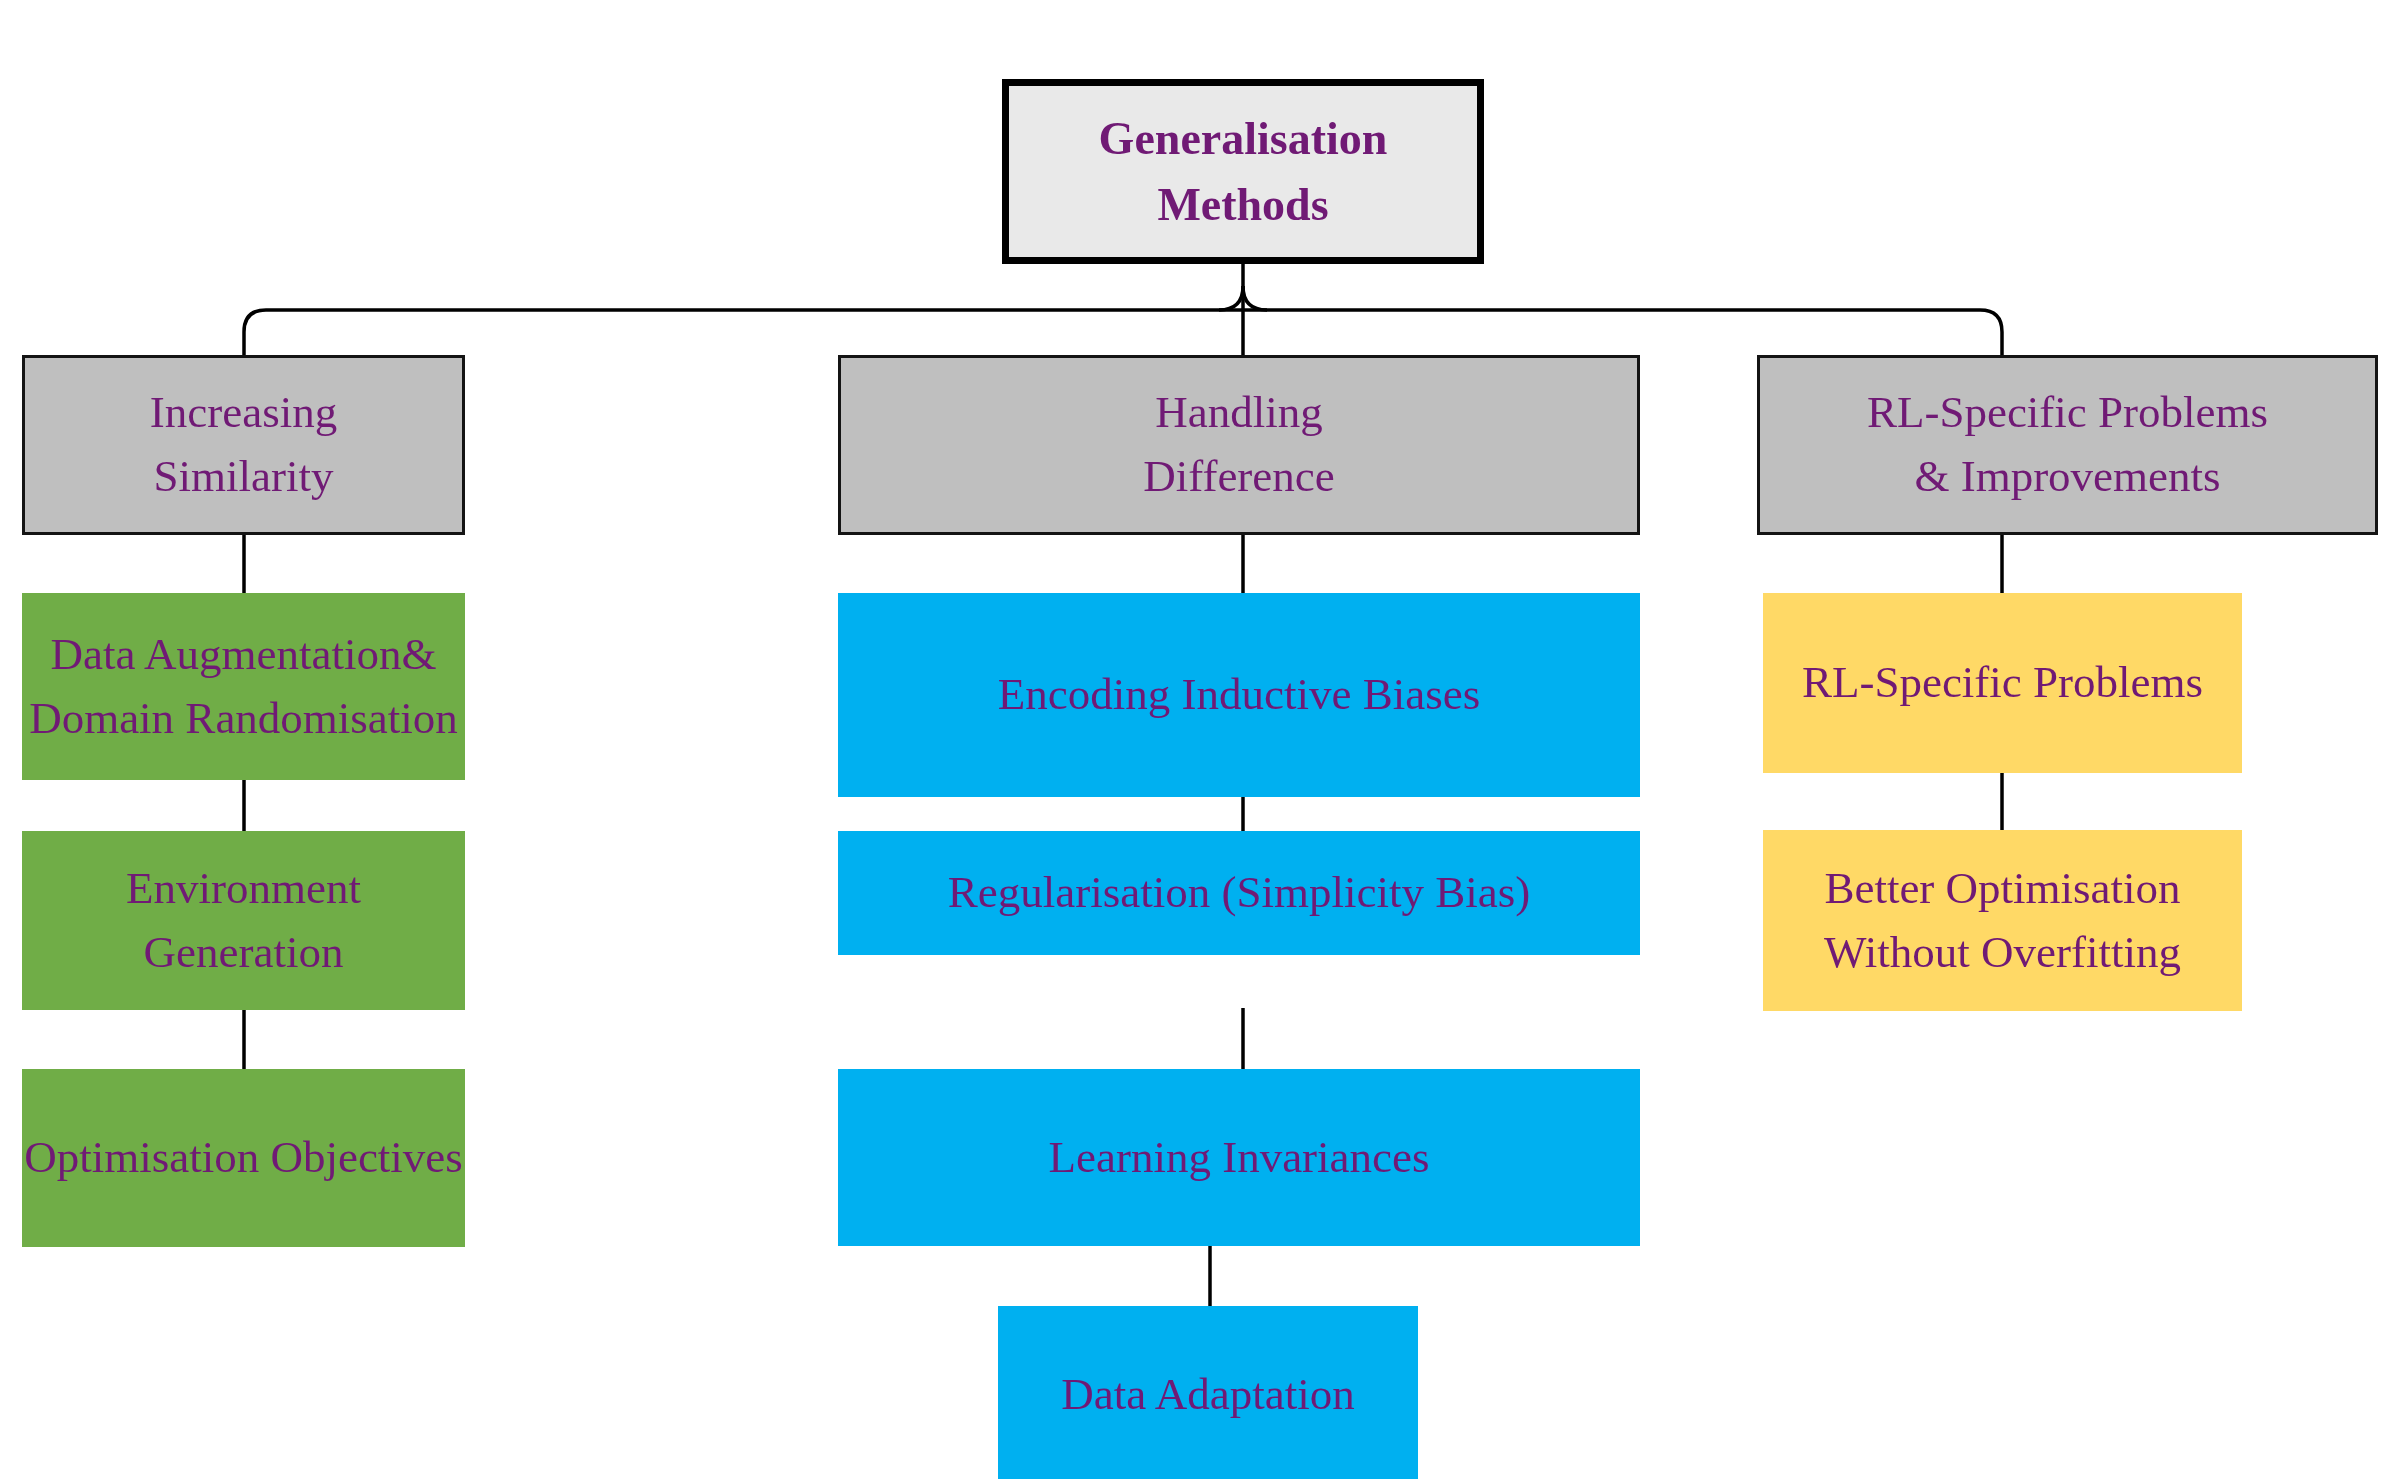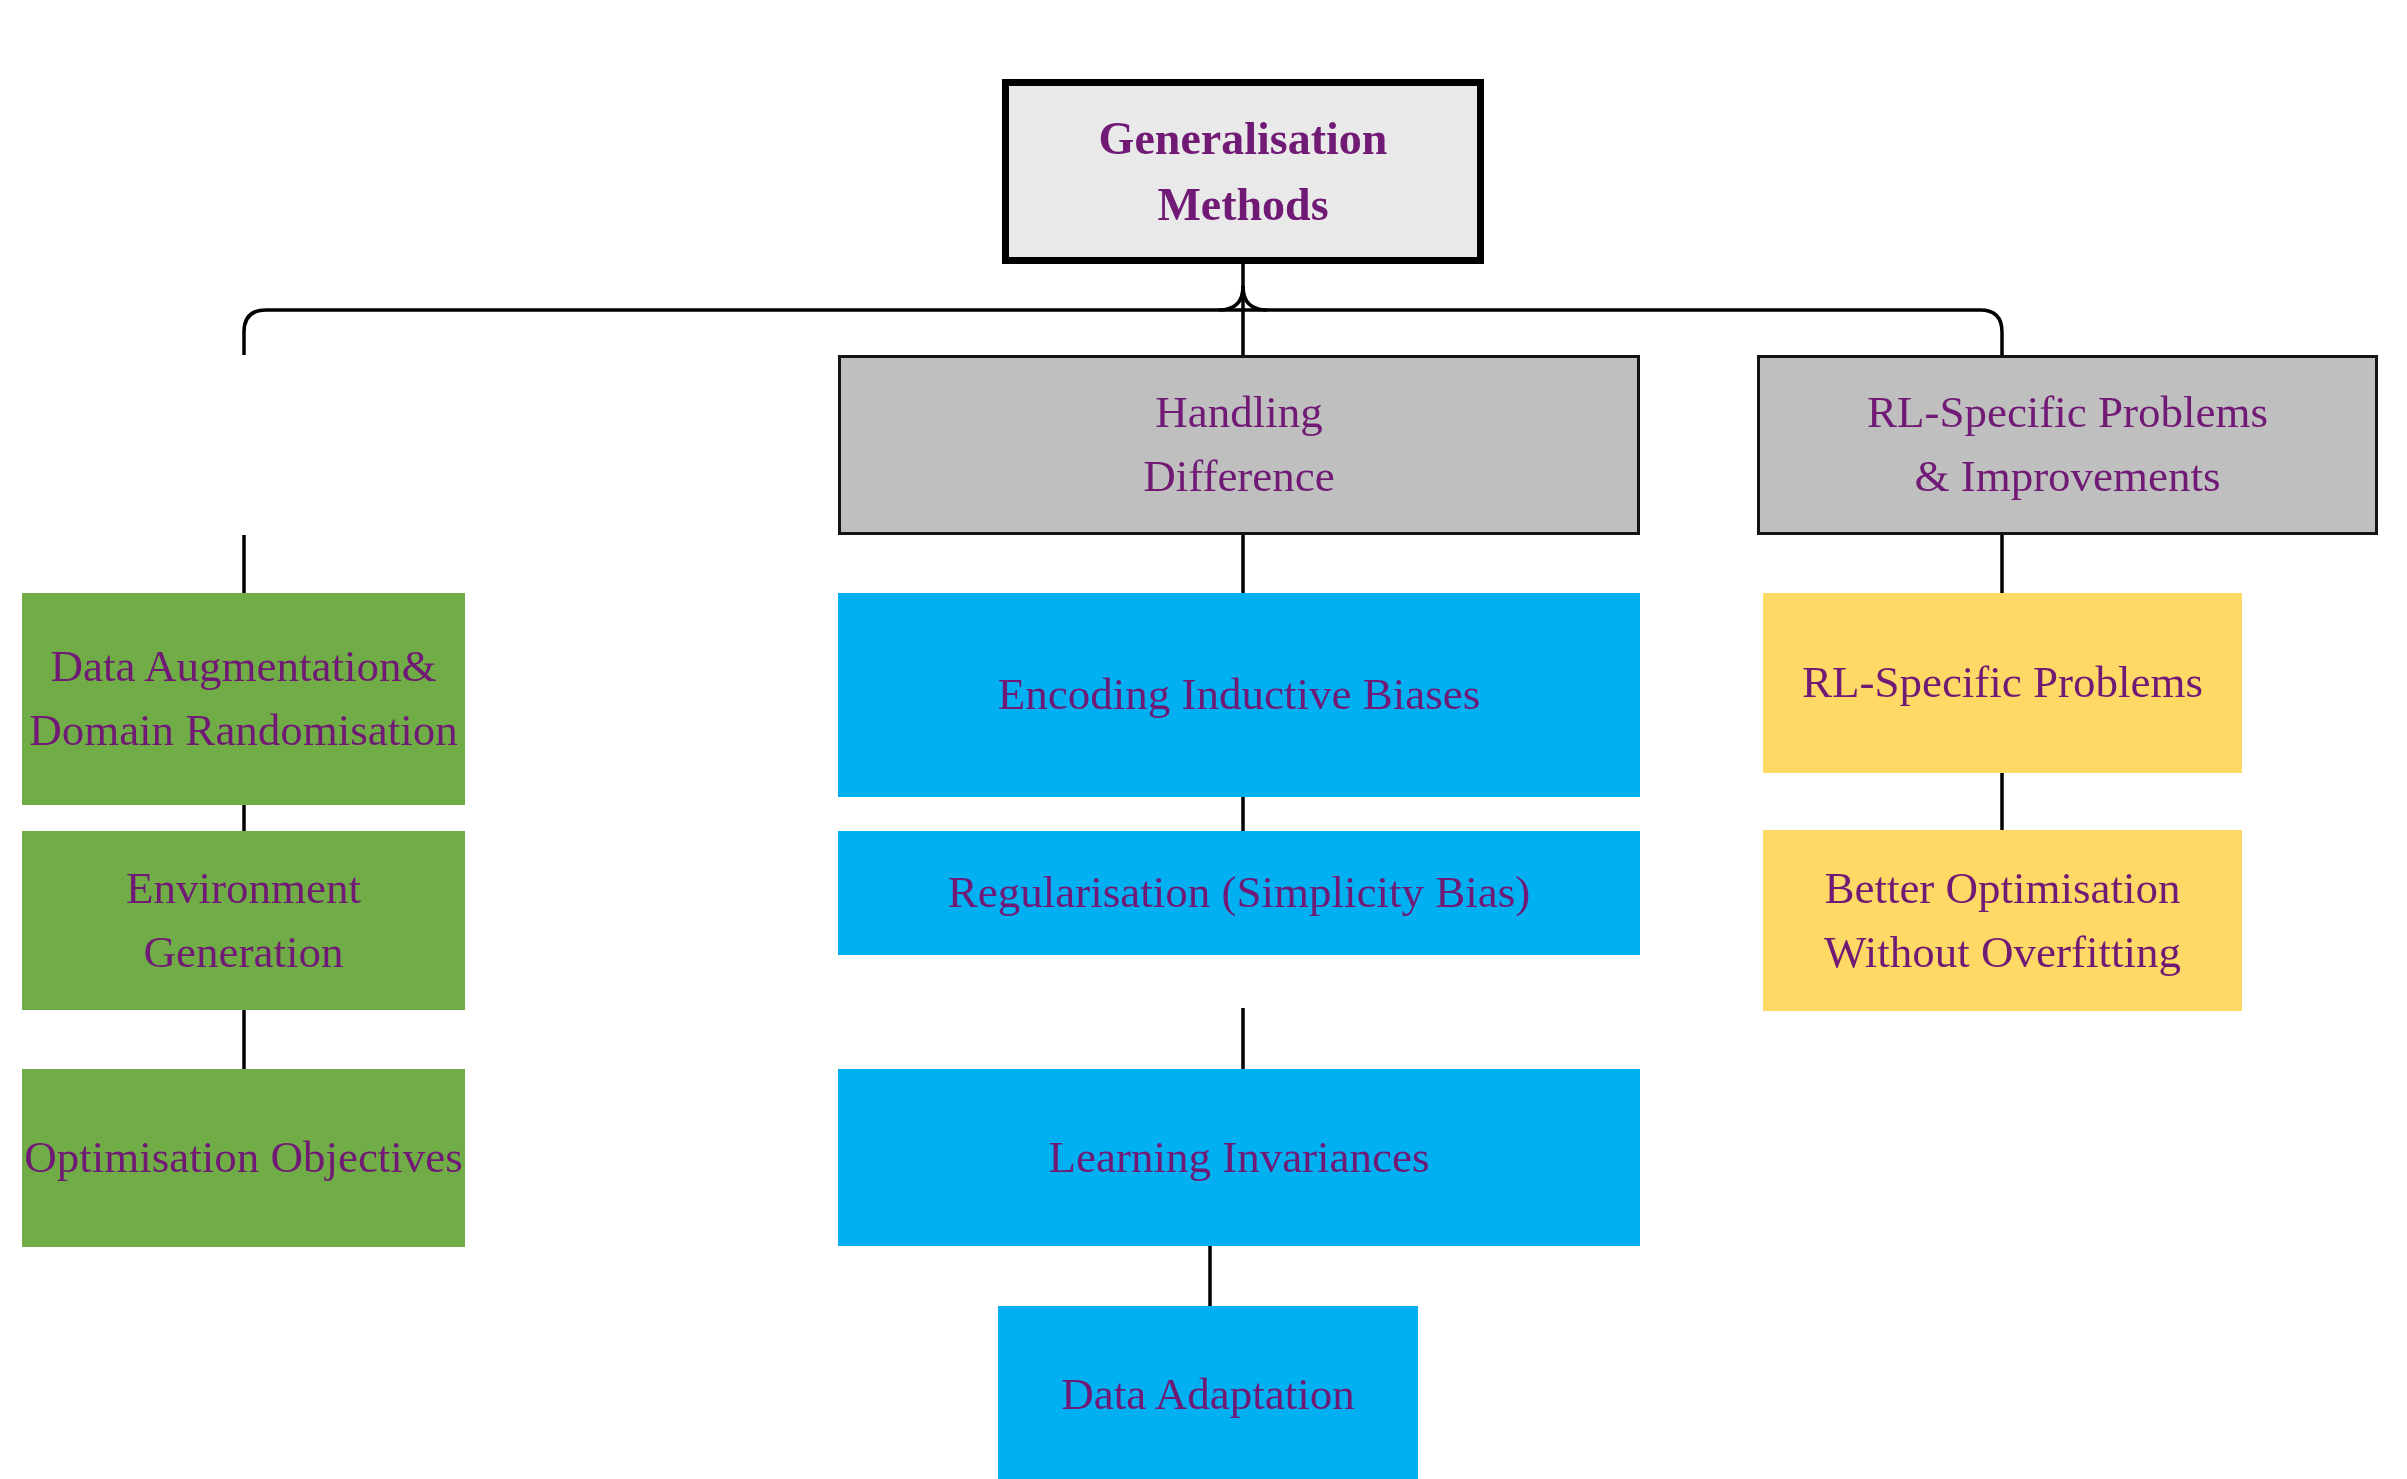--- a/index.html
+++ b/index.html
@@ -41,21 +41,21 @@
     top: 311px; height: 180px;
   }
   .header-left   { left: 22px;   width: 443px; }
   .header-mid    { left: 838px;  width: 802px; }
   .header-right  { left: 1757px; width: 621px; }
 
   .leaf-green  { background: #70ad47; left: 22px;  width: 443px; }
   .leaf-blue   { background: #00b0f0; left: 838px; width: 802px; }
   .leaf-yellow { background: #ffd966; left: 1763px; width: 479px; }
 
-  .g1 { top: 549px;  height: 212px; }
+  .g1 { top: 549px;  height: 187px; }
   .g2 { top: 787px;  height: 179px; }
   .g3 { top: 1025px; height: 178px; }
 
   .b1 { top: 549px;  height: 204px; }
   .b2 { top: 787px;  height: 124px; }
   .b3 { top: 1025px; height: 177px; }
   .b4 { top: 1262px; height: 178px; left: 998px; width: 420px; }
 
   .y1 { top: 549px;  height: 180px; }
   .y2 { top: 786px;  height: 181px; }
@@ -93,20 +93,22 @@
       <path d="M 1210 1202 L 1210 1262"></path>
 
       <path d="M 2002 491 L 2002 549"></path>
       <path d="M 2002 729 L 2002 786"></path>
     </g>
   </svg>
 
   <div class="node root">Generalisation
 Methods</div>
 
+  <div class="node header header-left">Increasing
+Similarity</div>
   <div class="node header header-mid">Handling
 Difference</div>
   <div class="node header header-right">RL-Specific Problems
 &amp; Improvements</div>
 
   <div class="node leaf-green g1">Data Augmentation&amp;
 Domain Randomisation</div>
   <div class="node leaf-green g2">Environment Generation</div>
   <div class="node leaf-green g3">Optimisation Objectives</div>
 

